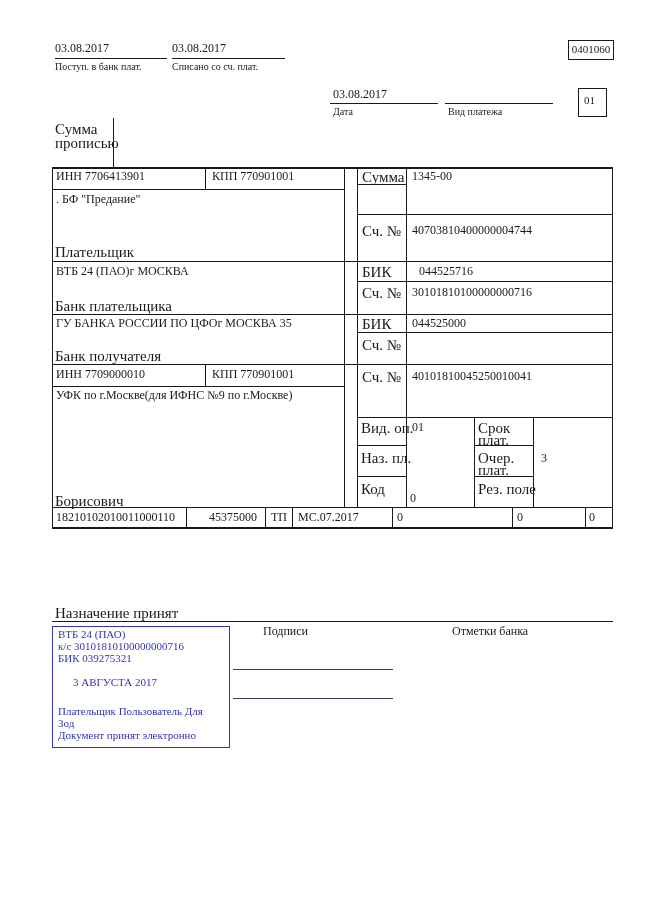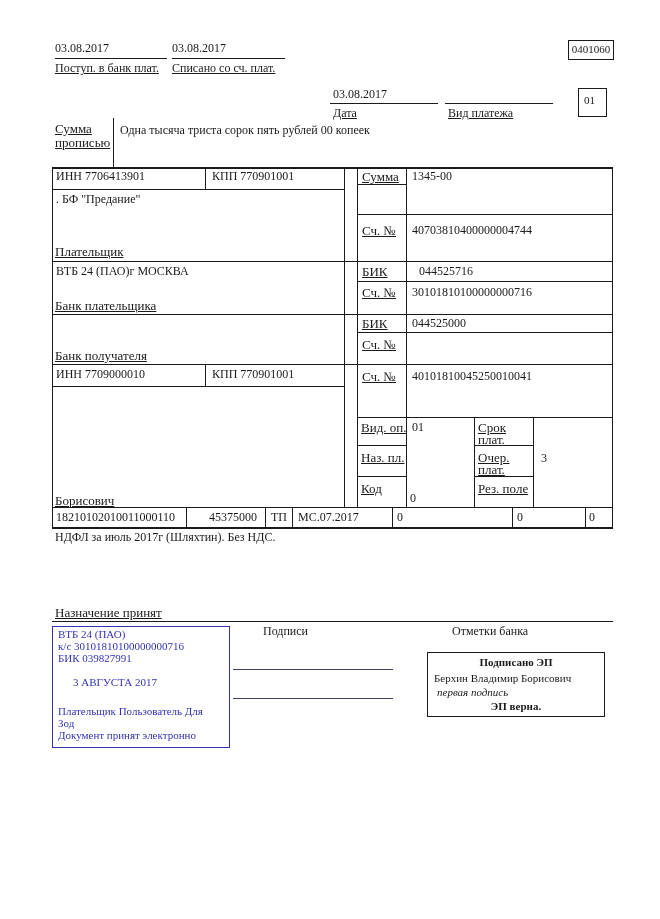--- a/index.html
+++ b/index.html
@@ -1,20 +1,20 @@
 <!DOCTYPE html>
 <html><head>
 <meta charset="utf-8">
 <style>
   html,body{margin:0;padding:0;background:#ffffff;}
   #page{position:relative;width:660px;height:919px;background:#ffffff;
         font-family:"Liberation Serif","DejaVu Serif",serif;color:#1a1a1a;overflow:hidden;}
   .t{position:absolute;white-space:nowrap;line-height:1.05;}
-  .s8{font-size:12px;text-decoration:underline;}
-  .s10{font-size:13px;text-decoration:underline;}
+  .s8{font-size:10px;}
+  .s10{font-size:15px;}
   .s11{font-size:11px;}
   .s12{font-size:12px;}
   .b{font-weight:bold;}
   .it{font-style:italic;}
   .san{font-family:"Liberation Sans","DejaVu Sans",sans-serif;}
   .blue{color:#3333b4;}
   .ln{position:absolute;background:#1a1a1a;}
   .ln.h{height:1px;}
   .ln.h2{height:2px;}
   .ln.v{width:1px;}
@@ -48,21 +48,20 @@
   <div class="ln h" style="left:445px;top:103px;width:108px"></div>
   <div class="t s8" style="left:448px;top:107px">Вид платежа</div>
 
   <div class="box" style="left:578px;top:88px;width:29px;height:29px">
     <div class="t s11" style="left:5px;top:6px">01</div>
   </div>
 
   <div class="t s10" style="left:55px;top:122px">Сумма</div>
   <div class="t s10" style="left:55px;top:136px">прописью</div>
   <div class="ln v" style="left:113px;top:118px;height:50px"></div>
-  <div class="t s12" style="left:120px;top:124px">Одна тысяча триста сорок пять рублей 00 копеек</div>
 
   <div class="ln h2" style="left:52px;top:167px;width:561px"></div>
   <div class="ln v" style="left:52px;top:167px;height:361px"></div>
   <div class="ln v" style="left:612px;top:167px;height:361px"></div>
   <div class="ln v" style="left:344px;top:167px;height:341px"></div>
   <div class="ln v" style="left:357px;top:167px;height:341px"></div>
   <div class="ln v" style="left:406px;top:167px;height:341px"></div>
   <div class="ln v" style="left:205px;top:167px;height:23px"></div>
   <div class="ln h" style="left:52px;top:189px;width:293px"></div>
   <div class="ln h" style="left:357px;top:184px;width:50px"></div>
@@ -93,28 +92,30 @@
   <div class="t s10" style="left:362px;top:224px">Сч. №</div>
   <div class="t s12" style="left:412px;top:224px">40703810400000004744</div>
 
   <div class="t s12" style="left:56px;top:265px">ВТБ 24 (ПАО)г МОСКВА</div>
   <div class="t s10" style="left:55px;top:299px">Банк плательщика</div>
   <div class="t s10" style="left:362px;top:265px">БИК</div>
   <div class="t s12" style="left:419px;top:265px">044525716</div>
   <div class="t s10" style="left:362px;top:286px">Сч. №</div>
   <div class="t s12" style="left:412px;top:286px">30101810100000000716</div>
 
+  <div class="t s12" style="left:56px;top:317px">ГУ БАНКА РОССИИ ПО ЦФОг МОСКВА 35</div>
   <div class="t s10" style="left:55px;top:349px">Банк получателя</div>
   <div class="t s10" style="left:362px;top:317px">БИК</div>
   <div class="t s12" style="left:412px;top:317px">044525000</div>
   <div class="t s10" style="left:362px;top:338px">Сч. №</div>
   <div class="t s12" style="left:412px;top:338px"></div>
 
   <div class="t s12" style="left:56px;top:368px">ИНН 7709000010</div>
   <div class="t s12" style="left:212px;top:368px">КПП 770901001</div>
+  <div class="t s12" style="left:56px;top:389px">УФК по г.Москве(для ИФНС №9 по г.Москве)</div>
   <div class="t s10" style="left:55px;top:494px">Борисович</div>
   <div class="t s10" style="left:362px;top:370px">Сч. №</div>
   <div class="t s12" style="left:412px;top:370px">40101810045250010041</div>
 
   <div class="t s10" style="left:361px;top:421px">Вид. оп.</div>
   <div class="t s12" style="left:412px;top:421px">01</div>
   <div class="t s10" style="left:478px;top:421px">Срок</div>
   <div class="t s10" style="left:478px;top:433px">плат.</div>
   <div class="t s10" style="left:361px;top:451px">Наз. пл.</div>
   <div class="t s10" style="left:478px;top:451px">Очер.</div>
@@ -131,39 +132,32 @@
   <div class="ln v" style="left:512px;top:507px;height:21px"></div>
   <div class="ln v" style="left:585px;top:507px;height:21px"></div>
   <div class="t s12" style="left:56px;top:511px">18210102010011000110</div>
   <div class="t s12" style="left:209px;top:511px">45375000</div>
   <div class="t s12" style="left:271px;top:511px">ТП</div>
   <div class="t s12" style="left:298px;top:511px">МС.07.2017</div>
   <div class="t s12" style="left:397px;top:511px">0</div>
   <div class="t s12" style="left:517px;top:511px">0</div>
   <div class="t s12" style="left:589px;top:511px">0</div>
 
-  <div class="t s12" style="left:55px;top:531px">НДФЛ за июль 2017г (Шляхтин). Без НДС.</div>
   <div class="t s10" style="left:55px;top:606px">Назначение принят</div>
   <div class="ln h" style="left:52px;top:621px;width:561px"></div>
 
   <div class="bluebox" style="left:52px;top:626px;width:178px;height:122px">
     <div class="t s11 blue" style="left:5px;top:2px">ВТБ 24 (ПАО)</div>
     <div class="t s11 blue" style="left:5px;top:14px">к/с 30101810100000000716</div>
-    <div class="t s11 blue" style="left:5px;top:26px">БИК 039827991</div>
+    <div class="t s11 blue" style="left:5px;top:26px">БИК 039275321</div>
     <div class="t s11 blue" style="left:20px;top:50px">3 АВГУСТА 2017</div>
     <div class="t s11 blue" style="left:5px;top:79px">Плательщик Пользователь Для</div>
     <div class="t s11 blue" style="left:5px;top:91px">Зод</div>
     <div class="t s11 blue" style="left:5px;top:103px">Документ принят электронно</div>
   </div>
 
   <div class="t s12" style="left:263px;top:625px">Подписи</div>
   <div class="ln h sig" style="left:233px;top:669px;width:160px"></div>
   <div class="ln h sig" style="left:233px;top:698px;width:160px"></div>
 
   <div class="t s12" style="left:452px;top:625px">Отметки банка</div>
-  <div class="box" style="left:427px;top:652px;width:178px;height:65px">
-    <div class="t s11 b ctr" style="left:0;top:4px;width:176px">Подписано ЭП</div>
-    <div class="t s11" style="left:6px;top:20px">Берхин Владимир Борисович</div>
-    <div class="t s11 it" style="left:9px;top:34px">первая подпись</div>
-    <div class="t s11 b ctr" style="left:0;top:48px;width:176px">ЭП верна.</div>
-  </div>
 
 </div>
 
 </body></html>

